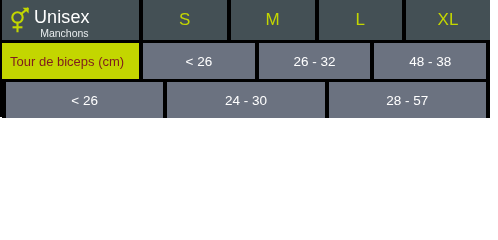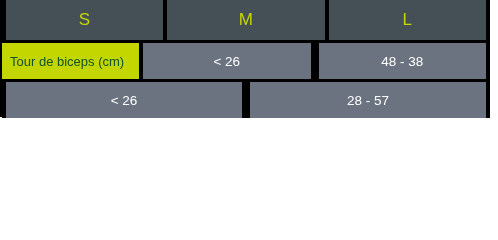--- a/index.html
+++ b/index.html
@@ -100,87 +100,115 @@
 
   
   .data-row .label-col {
     background: #c3d600;
     padding-left: 8px;
   }
   .data-row .size-col {
     background: #6b7280;
   }
   .measure-label {
-    color: #14532d;
+    color: #7f1d1d;
     font-size: 13px;
     white-space: nowrap;
   }
   .value-text {
     color: #ffffff;
     font-size: 13.5px;
     white-space: nowrap;
   }
 </style>
 </head>
 <body>
 
 <div id="size-table">
 
   <div class="row header-row">
+    <div class="cell label-col">
+      <div class="title-wrap">
+        <span class="gender-icon">
+          <svg viewBox="0 0 24 26" width="24" height="26" aria-hidden="true">
+            <g stroke="#c3d600" stroke-width="2.1" fill="none" stroke-linecap="square">
+              <circle cx="10.5" cy="10.5" r="5.2"></circle>
+              <line x1="14.3" y1="6.7" x2="20.5" y2="1.8"></line>
+              <line x1="10.5" y1="15.7" x2="10.5" y2="24.2"></line>
+              <line x1="6.6" y1="20.3" x2="14.4" y2="20.3"></line>
+            </g>
+            <polygon points="21.6,0.8 21.6,6.6 15.6,0.8" fill="#c3d600"></polygon>
+          </svg>
+        </span>
+        <span class="title-text-block">
+          <span class="title-main">Unisex</span>
+          <span class="title-sub">Manchons</span>
+        </span>
+      </div>
+    </div>
 
     <div class="col-gap"></div>
     <div class="cell size-col">
       <span class="size-label">S</span>
     </div>
 
     <div class="col-gap"></div>
     <div class="cell size-col">
       <span class="size-label">M</span>
     </div>
 
     <div class="col-gap"></div>
     <div class="cell size-col">
       <span class="size-label">L</span>
     </div>
 
     <div class="col-gap"></div>
+    <div class="cell size-col">
+      <span class="size-label">XL</span>
+    </div>
   </div>
 
   <div class="row-gap"></div>
 
   <div class="row data-row">
     <div class="cell label-col">
       <span class="measure-label">Tour de biceps (cm)</span>
     </div>
 
     <div class="col-gap"></div>
     <div class="cell size-col">
       <span class="value-text">&lt; 26</span>
     </div>
 
     <div class="col-gap"></div>
+    <div class="cell size-col">
+      <span class="value-text">26 - 32</span>
+    </div>
 
     <div class="col-gap"></div>
     <div class="cell size-col">
       <span class="value-text">48 - 38</span>
     </div>
 
     <div class="col-gap"></div>
   </div>
 
   <div class="row-gap"></div>
 
   <div class="row data-row">
 
     <div class="col-gap"></div>
     <div class="cell size-col">
       <span class="value-text">&lt; 26</span>
     </div>
 
     <div class="col-gap"></div>
+    <div class="cell size-col">
+      <span class="value-text">24 - 30</span>
+    </div>
 
     <div class="col-gap"></div>
     <div class="cell size-col">
       <span class="value-text">28 - 57</span>
     </div>
 
     <div class="col-gap"></div>
   </div>
 
 </div>

